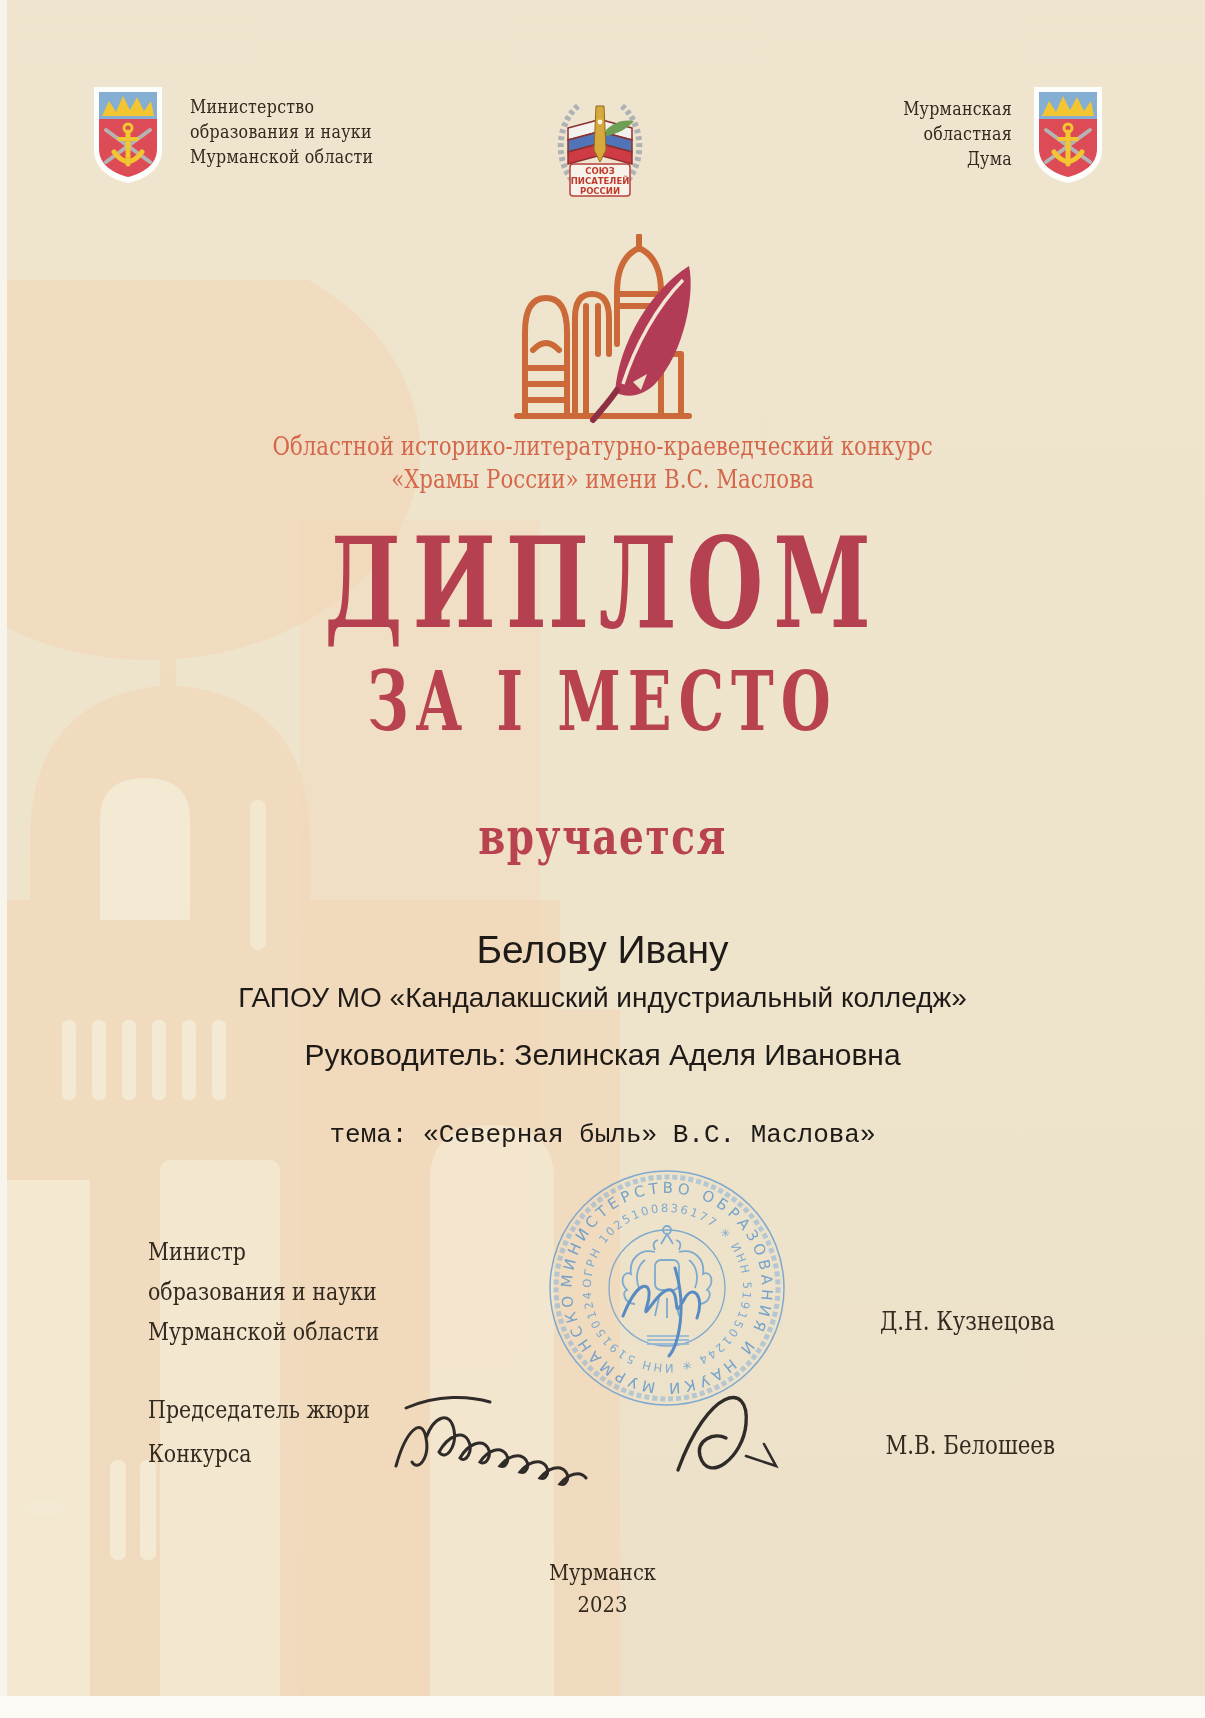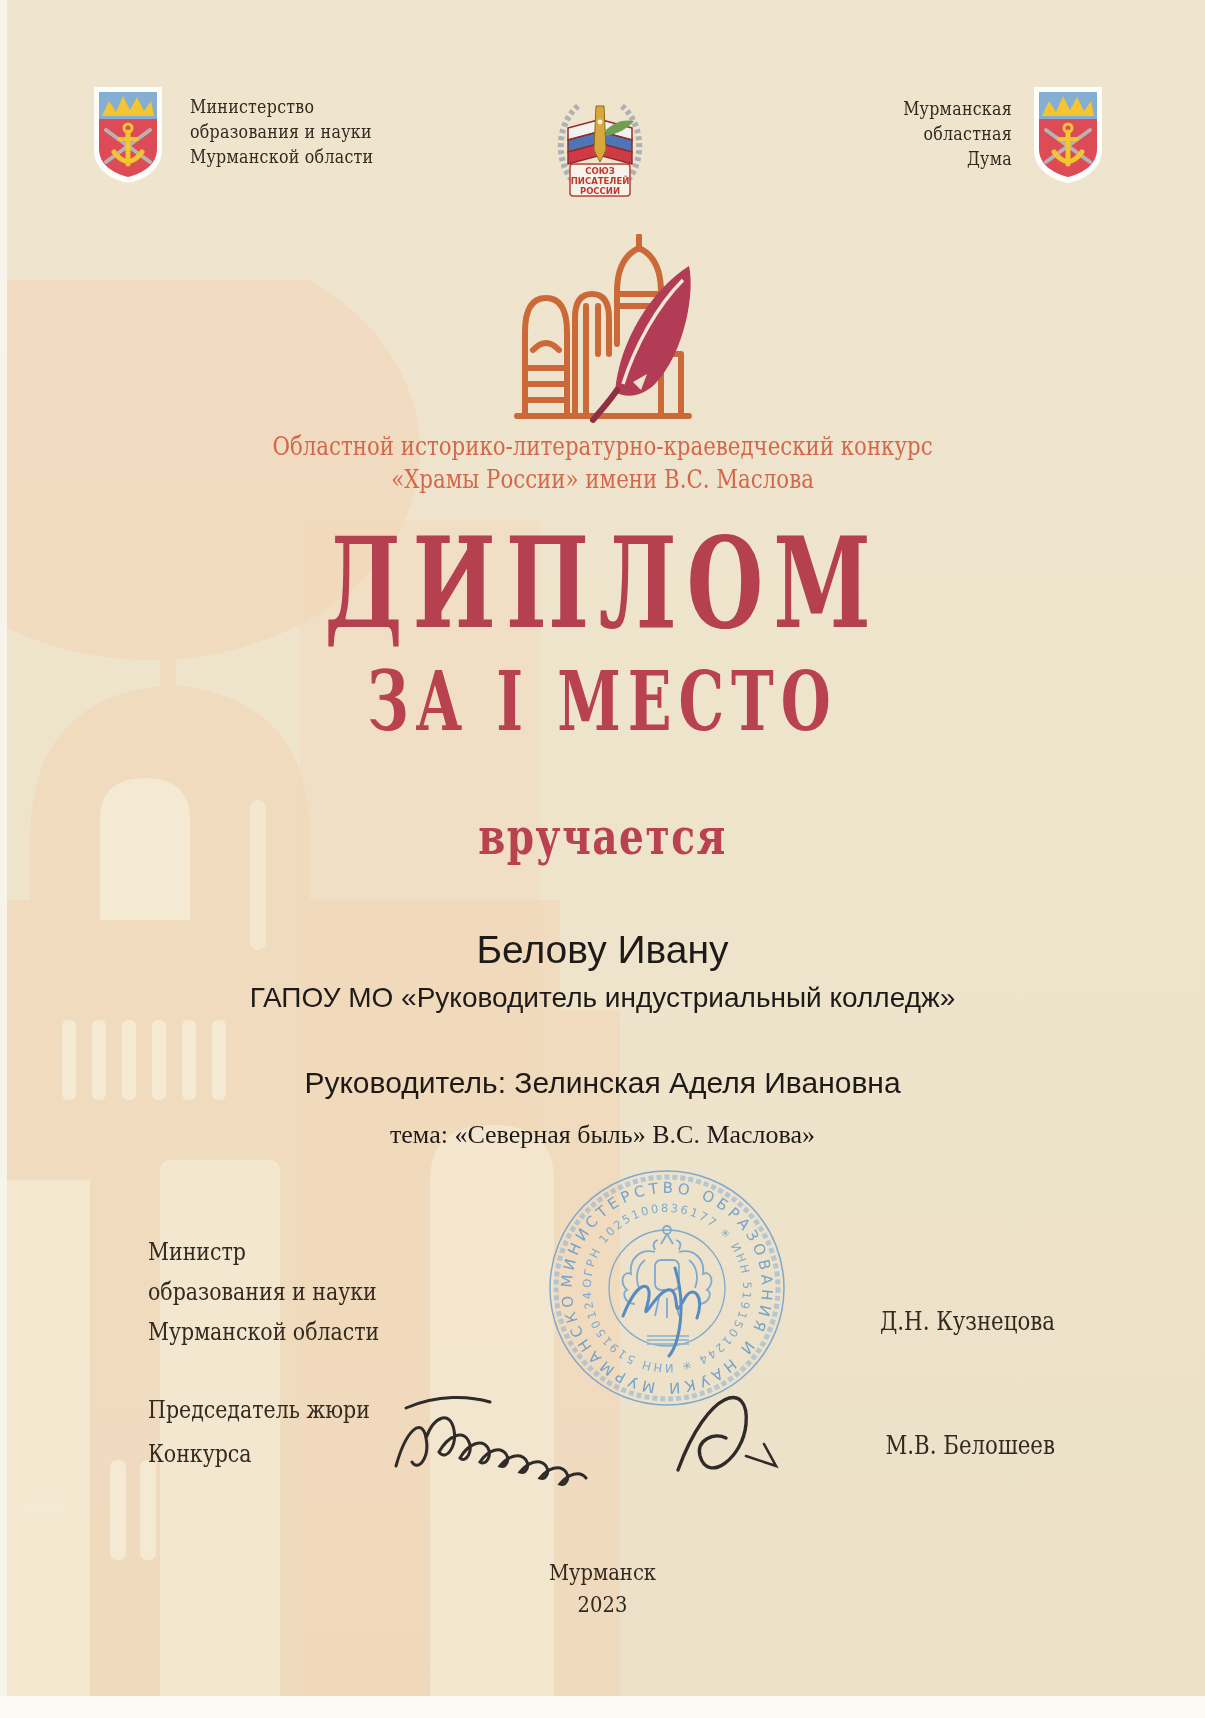--- a/index.html
+++ b/index.html
@@ -39,23 +39,23 @@
     transform:scaleX(.70);transform-origin:center top;}
   .presented{left:0;top:812px;width:100%;text-align:center;color:#b8424f;
     font-size:50px;line-height:1;font-weight:bold;letter-spacing:2px;
     transform:scaleX(.78);transform-origin:center top;}
 
   .recipient-name{left:0;top:928px;width:100%;text-align:center;
     font-family:"Liberation Sans", sans-serif;font-size:39px;color:#1d1a17;}
   .recipient-inst{left:0;top:982px;width:100%;text-align:center;
     font-family:"Liberation Sans", sans-serif;font-size:28px;color:#1d1a17;}
   .recipient-sup{left:0;top:1038px;width:100%;text-align:center;
-    font-family:"Liberation Sans", sans-serif;font-size:30px;color:#1d1a17;margin-top:28px;}
+    font-family:"Liberation Sans", sans-serif;font-size:30px;color:#1d1a17;}
   .recipient-theme{left:0;top:1120px;width:100%;text-align:center;
-    font-family:Liberation Serif, serif;font-size:26px;color:#1d1a17;}
+    font-family:Liberation Mono, monospace;font-size:26px;color:#1d1a17;}
 
   .minister-title{left:148px;top:1232px;font-size:25px;line-height:40px;
     transform:scaleX(.82);transform-origin:left top;}
   .jury-title{left:148px;top:1388px;font-size:25px;line-height:44px;
     transform:scaleX(.82);transform-origin:left top;}
   .minister-name{left:755px;top:1306px;width:300px;text-align:right;font-size:26px;
     transform:scaleX(.82);transform-origin:right top;}
   .jury-name{left:755px;top:1430px;width:300px;text-align:right;font-size:26px;
     transform:scaleX(.82);transform-origin:right top;}
 
@@ -198,21 +198,21 @@
   <div class="abs contest-title">
     <div>Областной историко-литературно-краеведческий конкурс</div>
     <div>«Храмы России» имени В.С. Маслова</div>
   </div>
 
   <div class="abs diploma-title">ДИПЛОМ</div>
   <div class="abs place-title">ЗА I МЕСТО</div>
   <div class="abs presented">вручается</div>
 
   <div class="abs recipient-name">Белову Ивану</div>
-  <div class="abs recipient-inst">ГАПОУ МО «Руководитель индустриальный колледж»</div>
+  <div class="abs recipient-inst">ГАПОУ МО «Кандалакшский индустриальный колледж»</div>
   <div class="abs recipient-sup">Руководитель: Зелинская Аделя Ивановна</div>
   <div class="abs recipient-theme">тема: «Северная быль» В.С. Маслова»</div>
 
   <svg class="abs stamp" width="280" height="280" viewBox="0 0 280 280">
     <defs>
       <path id="stamp-outer-path" d="M 45,140 A 95,95 0 1,1 140,235 A 95,95 0 0,1 45,140"></path>
       <path id="stamp-inner-path" d="M 64,140 A 76,76 0 1,1 140,216 A 76,76 0 0,1 64,140"></path>
     </defs>
     <g opacity="0.85">
       <circle cx="140" cy="140" r="117" fill="none" stroke="#6b9fd0" stroke-width="1.5"></circle>

